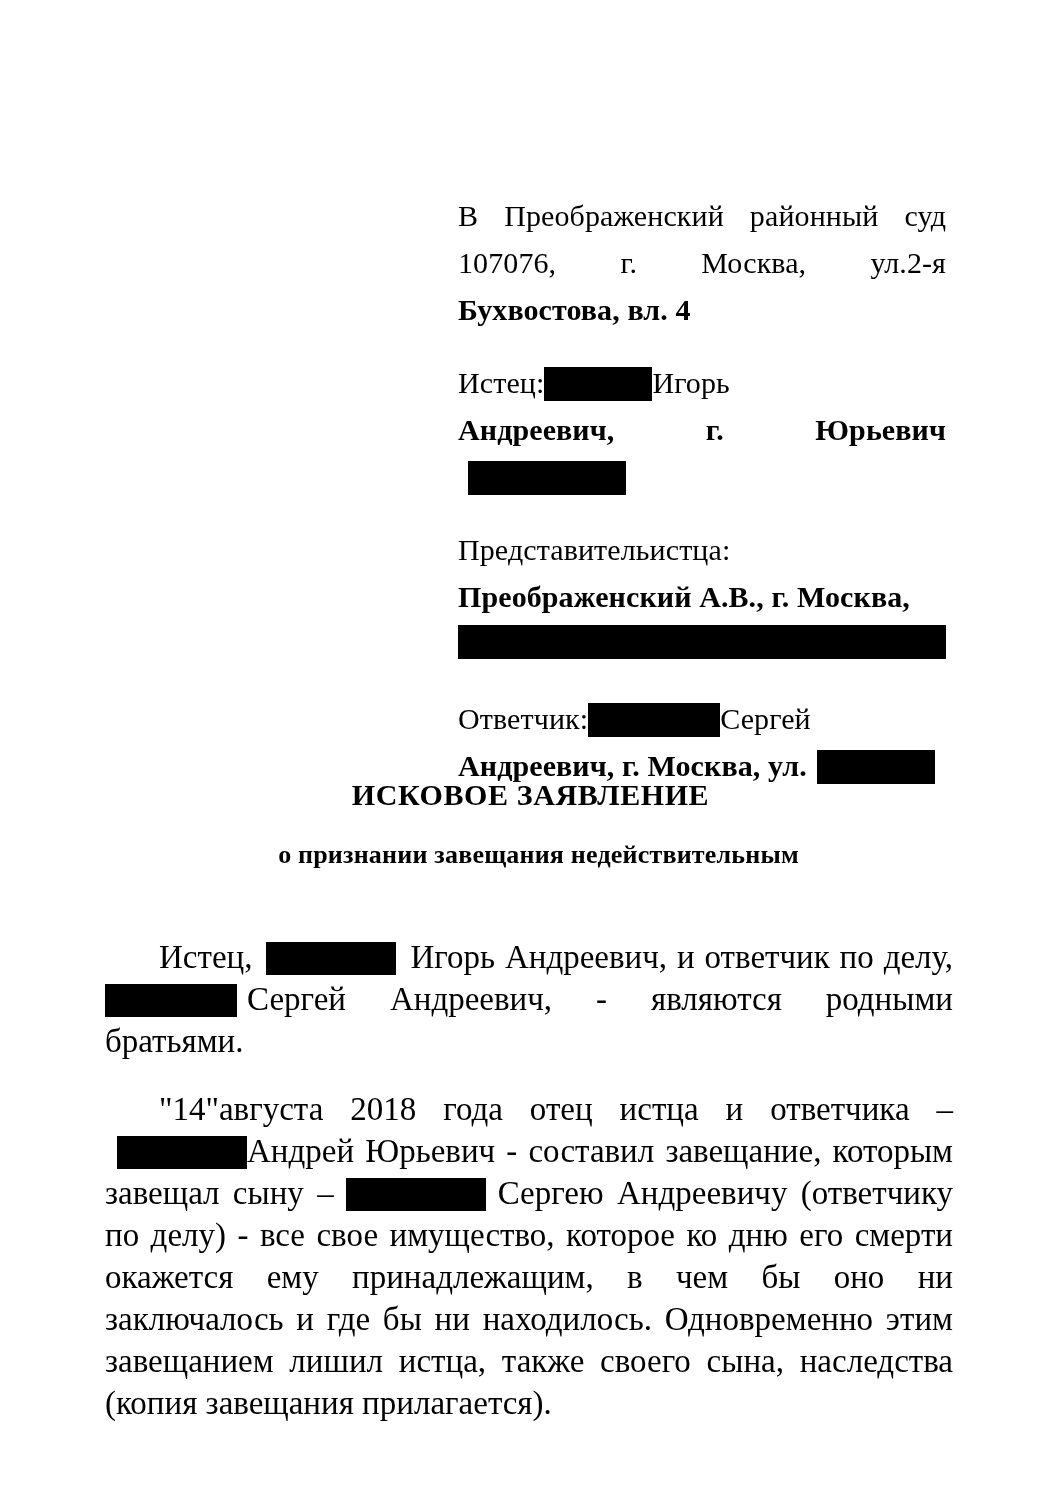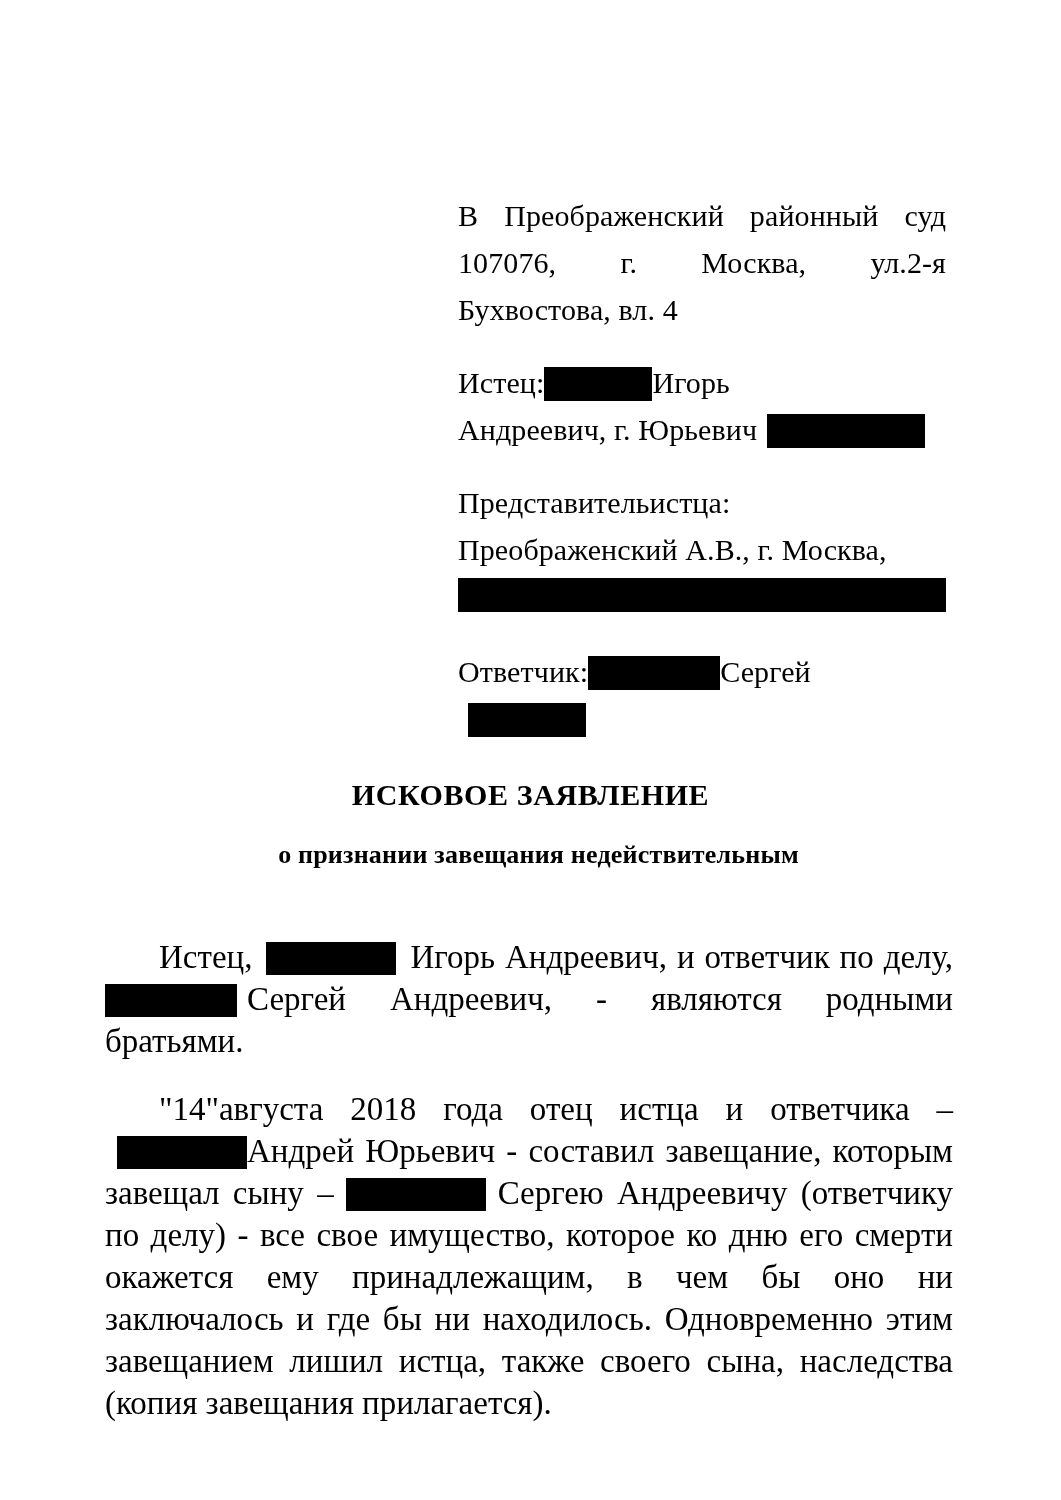--- a/index.html
+++ b/index.html
@@ -30,20 +30,21 @@
   .header-para {
     font-size: 30px;
     line-height: 47px;
     text-align: justify;
     text-align-last: justify;
     margin: 0;
     letter-spacing: 0.1px;
   }
   .header-para.last-left {
     text-align-last: left;
+    font-weight: bold;
   }
   .header-para + .header-para {
     margin-top: 0;
   }
   .party-block {
     margin-top: 26px;
   }
 
   
   .redact {
@@ -121,21 +122,21 @@
     </div>
 
     <div class="party-block">
       <p class="header-para"><span>Представитель</span><span>истца:</span></p>
       <p class="header-para last-left">Преображенский А.В.,  г. Москва,</p>
       <span class="redact-block" style="width:488px;height:34px;margin-top:5px;"></span>
     </div>
 
     <div class="party-block" style="margin-top:36px;">
       <p class="header-para"><span>Ответчик:</span><span class="redact" style="width:132px;height:34px;"></span><span>Сергей</span></p>
-      <p class="header-para last-left"><span class="redact" style="width:118px;height:34px;margin-left:10px;"></span></p>
+      <p class="header-para last-left"><span>Андреевич, г. Москва, ул.</span><span class="redact" style="width:118px;height:34px;margin-left:10px;"></span></p>
     </div>
 
   </div>
 
   <h1 class="doc-title">ИСКОВОЕ ЗАЯВЛЕНИЕ</h1>
   <h2 class="doc-subtitle">о признании завещания недействительным</h2>
 
   <div class="body-block">
 
     <p class="body-para"><span class="indent"></span><span>Истец,</span><span class="redact" style="width:130px;height:33px;margin:0 14px;"></span><span>Игорь Андреевич, и ответчик по делу,</span><span class="redact" style="width:132px;height:33px;margin-right:10px;"></span><span>Сергей Андреевич, - являются родными братьями.</span></p>

